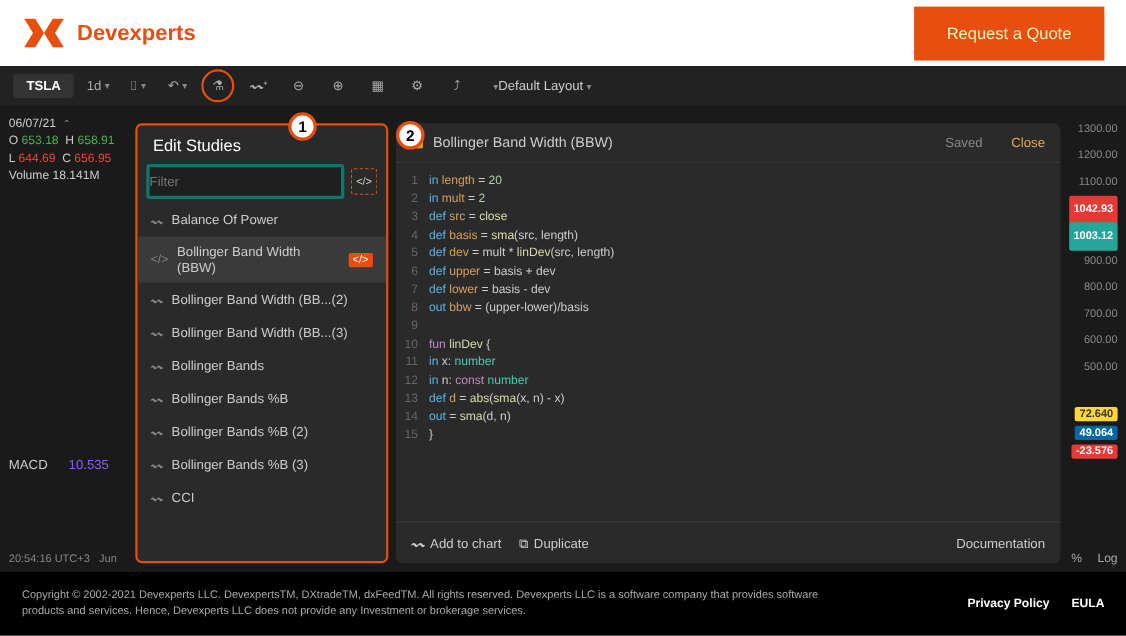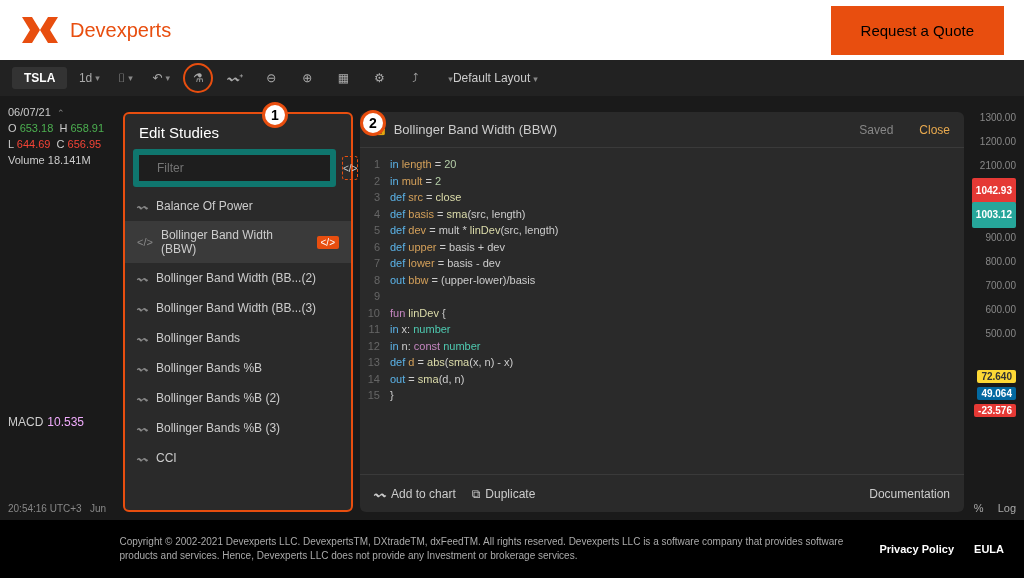--- a/index.html
+++ b/index.html
@@ -1,39 +1,39 @@
 <!DOCTYPE html>
 <html><head>
 <meta charset="utf-8">
 <style>
 *{margin:0;padding:0;box-sizing:border-box;font-family:Arial,sans-serif}
 body{background:#fff;width:1024px;height:578px;overflow:hidden;position:relative}
 .header{height:60px;display:flex;align-items:center;justify-content:space-between;padding:0 20px;background:#fff}
 .logo{display:flex;align-items:center;gap:10px}
 .logo-icon{width:40px;height:30px}
-.logo-text{color:#e84e0f;font-size:20px;font-weight:400}
-.quote-btn{background:#e84e0f;color:#000000;padding:16px 30px;font-size:15px;border:none;cursor:pointer}
+.logo-text{color:#e84e0f;font-size:20px;font-weight:700}
+.quote-btn{background:#e84e0f;color:#fef9c3;padding:16px 30px;font-size:15px;border:none;cursor:pointer}
 .app{background:#1a1a1a;height:460px;position:relative;color:#ccc;font-size:12px}
 .toolbar{height:36px;display:flex;align-items:center;gap:8px;padding:0 12px;background:#222}
 .ticker{background:#333;padding:4px 12px;border-radius:3px;color:#fff;font-weight:700}
 .tb-btn{width:28px;height:28px;display:flex;align-items:center;justify-content:center;color:#aaa;cursor:pointer;border-radius:3px}
 .flask{border:2px solid #e84e0f;border-radius:50%;width:30px;height:30px}
 .layout-sel{color:#ccc;padding:4px 8px;cursor:pointer}
 .chev{font-size:9px;color:#888;margin-left:3px}
 .left-panel{position:absolute;left:8px;top:44px;width:110px;font-size:11px}
 .stat-row{padding:2px 0}
 .o{color:#4caf50}.h{color:#4caf50}.l{color:#f44336}.c{color:#f44336}
 .vol{color:#ccc}
 .macd{position:absolute;left:8px;top:355px;font-size:12px}
-.macd-val{color:#f0abfc;margin-left:4px}
+.macd-val{color:#8b5cf6;margin-left:19px}
 .time{position:absolute;left:8px;bottom:6px;color:#888;font-size:10px}
 .studies-panel{position:absolute;left:123px;top:52px;width:230px;height:400px;background:#2a2a2a;border:2px solid #e84e0f;border-radius:6px;padding:0}
 .panel-title{padding:10px 14px 8px;font-size:15px;color:#fff;font-weight:500}
 .filter-row{display:flex;align-items:center;padding:0 8px;margin-bottom:4px}
-.filter-inp{flex:1;background:#1e1e1e;border:6px solid #0f766e;color:#ef4444;padding:6px 18px;font-size:12px;border-radius:3px}
+.filter-inp{flex:1;background:#1e1e1e;border:3px solid #0f766e;color:#ef4444;padding:6px 0;font-size:12px;border-radius:3px}
 .code-icon{width:24px;height:24px;border:1px dashed #e84e0f;border-radius:3px;margin-left:6px;display:flex;align-items:center;justify-content:center;color:#ccc;font-size:10px}
 .study-list{overflow:hidden}
 .study-item{padding:7px 12px;display:flex;align-items:center;gap:8px;color:#ccc;font-size:12px;cursor:pointer}
 .study-item.sel{background:#3a3a3a}
 .study-item .si{color:#888;font-size:11px}
 .study-item.sel .badge{margin-left:auto;background:#e84e0f;color:#fff;padding:1px 4px;border-radius:2px;font-size:10px}
 .editor{position:absolute;left:360px;top:52px;right:60px;height:400px;background:#2a2a2a;border-radius:6px;display:flex;flex-direction:column}
 .ed-header{display:flex;align-items:center;padding:10px 14px;border-bottom:1px solid #3a3a3a}
 .lock{color:#888;font-size:11px;margin-right:6px}
 .ed-title{color:#ccc;font-size:13px;flex:1}
@@ -48,21 +48,21 @@
 .ed-btn{color:#ccc;font-size:12px;cursor:pointer;display:flex;align-items:center;gap:5px}
 .doc-link{margin-left:auto;color:#ccc;font-size:12px;cursor:pointer}
 .yaxis{position:absolute;right:8px;top:44px;width:50px;font-size:10px;color:#888}
 .yt{text-align:right;padding:2px 0}
 .ytr{height:24px;line-height:24px}
 .tag{padding:1px 4px;border-radius:2px;color:#fff;font-weight:600;font-size:10px;display:inline-block}
 .tag.red{background:#e53935}.tag.green{background:#26a69a}.tag.yellow{background:#fdd835;color:#333}.tag.green2{background:#0369a1}.tag.red2{background:#e53935}
 .badge-1{position:absolute;left:262px;top:42px;width:26px;height:26px;border:3px solid #e84e0f;border-radius:50%;background:#fff;color:#000;display:flex;align-items:center;justify-content:center;font-weight:700;font-size:14px;z-index:10}
 .badge-2{position:absolute;left:360px;top:50px;width:26px;height:26px;border:3px solid #e84e0f;border-radius:50%;background:#fff;color:#000;display:flex;align-items:center;justify-content:center;font-weight:700;font-size:14px;z-index:10}
 .btm-axis{position:absolute;right:8px;bottom:6px;display:flex;gap:14px;color:#aaa;font-size:11px}
-.footer{background:#000;color:#aaa;padding:14px 20px;font-size:10px;display:flex;justify-content:flex-end;align-items:center;height:58px}
+.footer{background:#000;color:#aaa;padding:14px 20px;font-size:10px;display:flex;justify-content:space-between;align-items:center;height:58px}
 .footer-links{display:flex;gap:20px}
 .footer-links a{color:#fff;font-weight:600;font-size:11px}
 </style>
 </head>
 <body>
 
 <div class="header">
   <div class="logo">
     <svg class="logo-icon" viewBox="0 0 40 30">
         <path fill="#e84e0f" d="M2 2h10l8 13-8 13H2l8-13zM38 2H28l-8 13 8 13h10l-8-13z"></path>
@@ -225,21 +225,21 @@
     <div class="ed-footer">
       <span class="ed-btn">〰 <span>Add to chart</span></span>
       <span class="ed-btn">⧉ <span>Duplicate</span></span>
       <span class="doc-link">Documentation</span>
     </div>
   </div>
 
   <div class="yaxis" id="yaxis">
       <div class="yt ytr">1300.00</div>
       <div class="yt ytr">1200.00</div>
-      <div class="yt ytr">2100.00</div>
+      <div class="yt ytr">1100.00</div>
       <div class="yt ytr"><span class="tag red">1042.93</span></div>
       <div class="yt ytr"><span class="tag green">1003.12</span></div>
       <div class="yt ytr">900.00</div>
       <div class="yt ytr">800.00</div>
       <div class="yt ytr">700.00</div>
       <div class="yt ytr">600.00</div>
       <div class="yt ytr">500.00</div>
       <div class="yt ytr"></div>
       <div class="yt"><span class="tag yellow">72.640</span></div>
       <div class="yt"><span class="tag green2">49.064</span></div>

